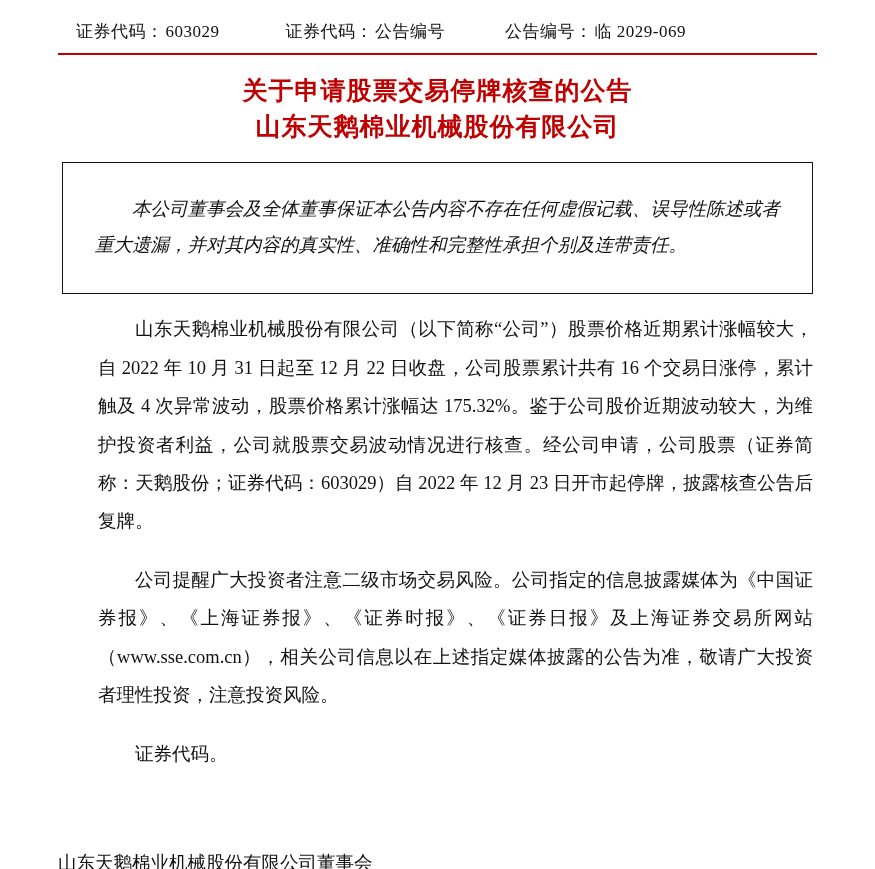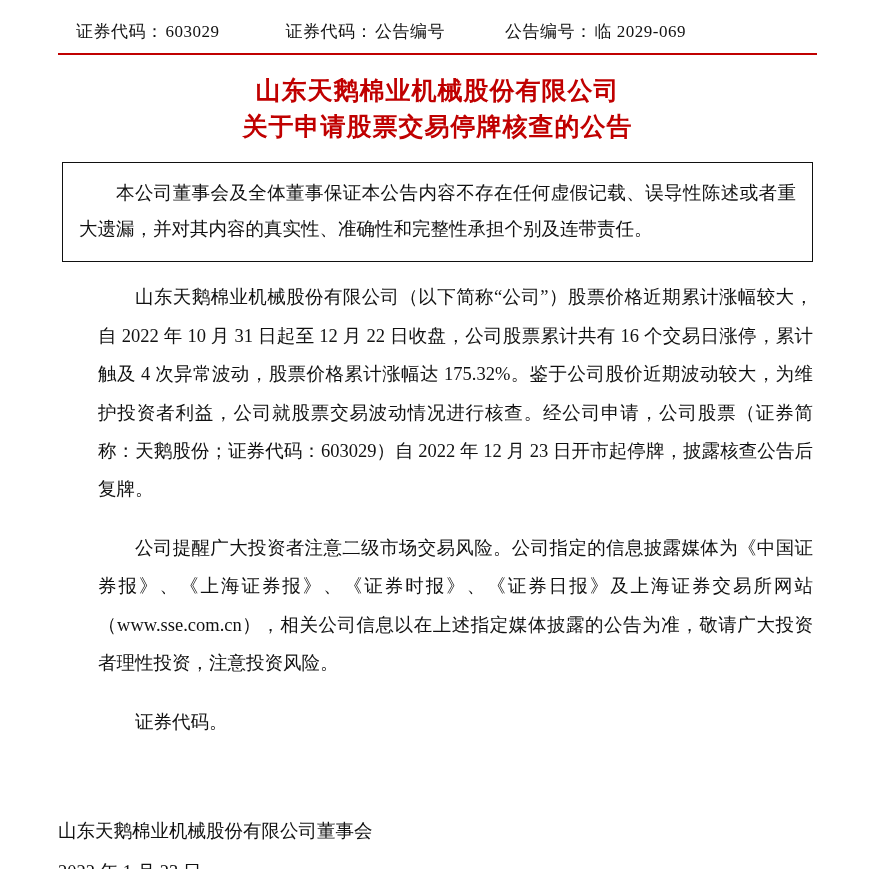--- a/index.html
+++ b/index.html
@@ -60,22 +60,23 @@
   .statement-box {
     border: 1px solid #111;
     margin: 8px 4px 0 4px;
     padding: 12px 16px 14px 16px;
     font-size: 18.5px;
     line-height: 1.95;
     text-align: justify;
     text-justify: inter-ideograph;
   }
   .statement-box p {
-    margin: 0;
+    margin: 16px;
     text-indent: 2em;
+    font-style: italic;
   }
 
   
   .body {
     padding: 16px 4px 0 4px;
     font-size: 18.5px;
     line-height: 2.08;
     text-align: justify;
     text-justify: inter-ideograph;
     margin-left: 36px;
@@ -107,22 +108,22 @@
     <span class="header-item"><span>证券代码：</span><span class="hv">603029</span></span>
     <span class="header-gap-1"></span>
     <span class="header-item"><span>证券代码：</span><span class="hv">公告编号</span></span>
     <span class="header-gap-2"></span>
     <span class="header-item"><span>公告编号：</span><span class="hv">临 2029-069</span></span>
   </div>
 
   <div class="header-rule"></div>
 
   <div class="title-block">
+    <div>关于申请股票交易停牌核查的公告</div>
     <div>山东天鹅棉业机械股份有限公司</div>
-    <div>关于申请股票交易停牌核查的公告</div>
   </div>
 
   <div class="statement-box">
     <p>本公司董事会及全体董事保证本公告内容不存在任何虚假记载、误导性陈述或者重大遗漏，并对其内容的真实性、准确性和完整性承担个别及连带责任。</p>
   </div>
 
   <div class="body">
     <p>山东天鹅棉业机械股份有限公司（以下简称“公司”）股票价格近期累计涨幅较大，自 2022 年 10 月 31 日起至 12 月 22 日收盘，公司股票累计共有 16 个交易日涨停，累计触及 4 次异常波动，股票价格累计涨幅达 175.32%。鉴于公司股价近期波动较大，为维护投资者利益，公司就股票交易波动情况进行核查。经公司申请，公司股票（证券简称：天鹅股份；证券代码：603029）自 2022 年 12 月 23 日开市起停牌，披露核查公告后复牌。</p>
     <p>公司提醒广大投资者注意二级市场交易风险。公司指定的信息披露媒体为《中国证券报》、《上海证券报》、《证券时报》、《证券日报》及上海证券交易所网站（www.sse.com.cn），相关公司信息以在上述指定媒体披露的公告为准，敬请广大投资者理性投资，注意投资风险。</p>
     <p class="last">证券代码。</p>

